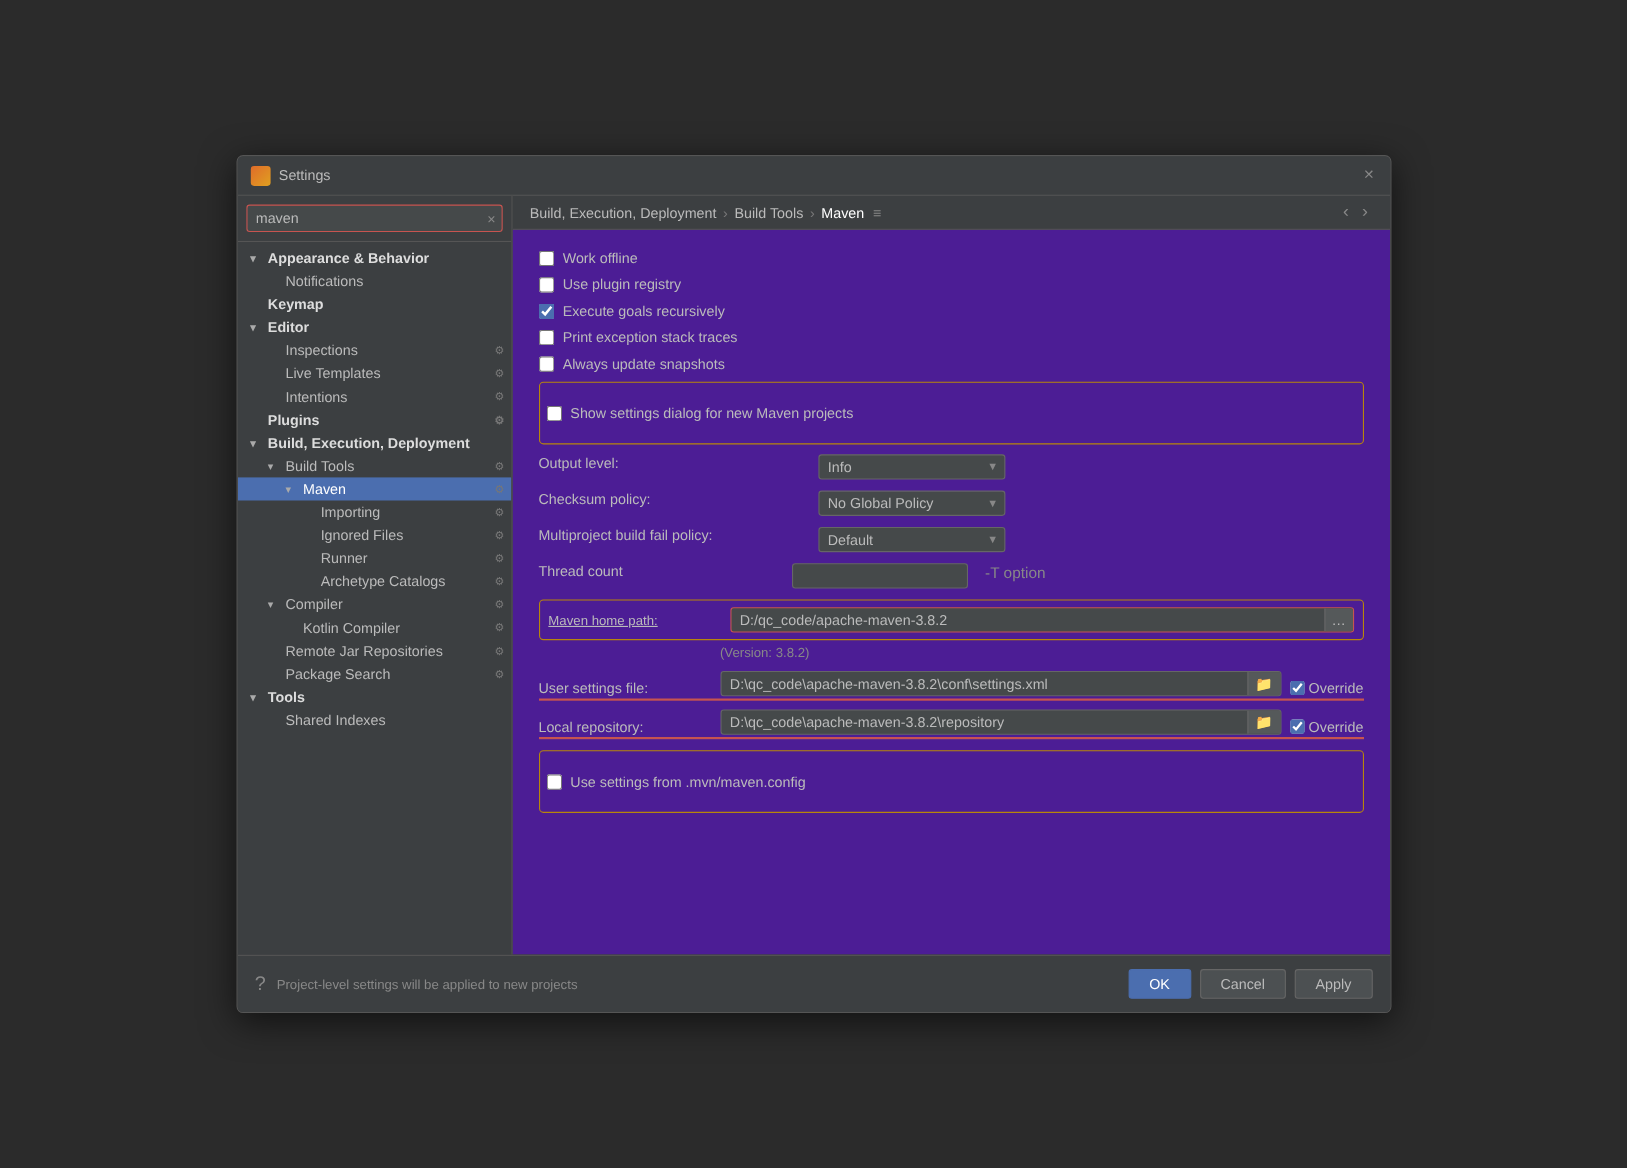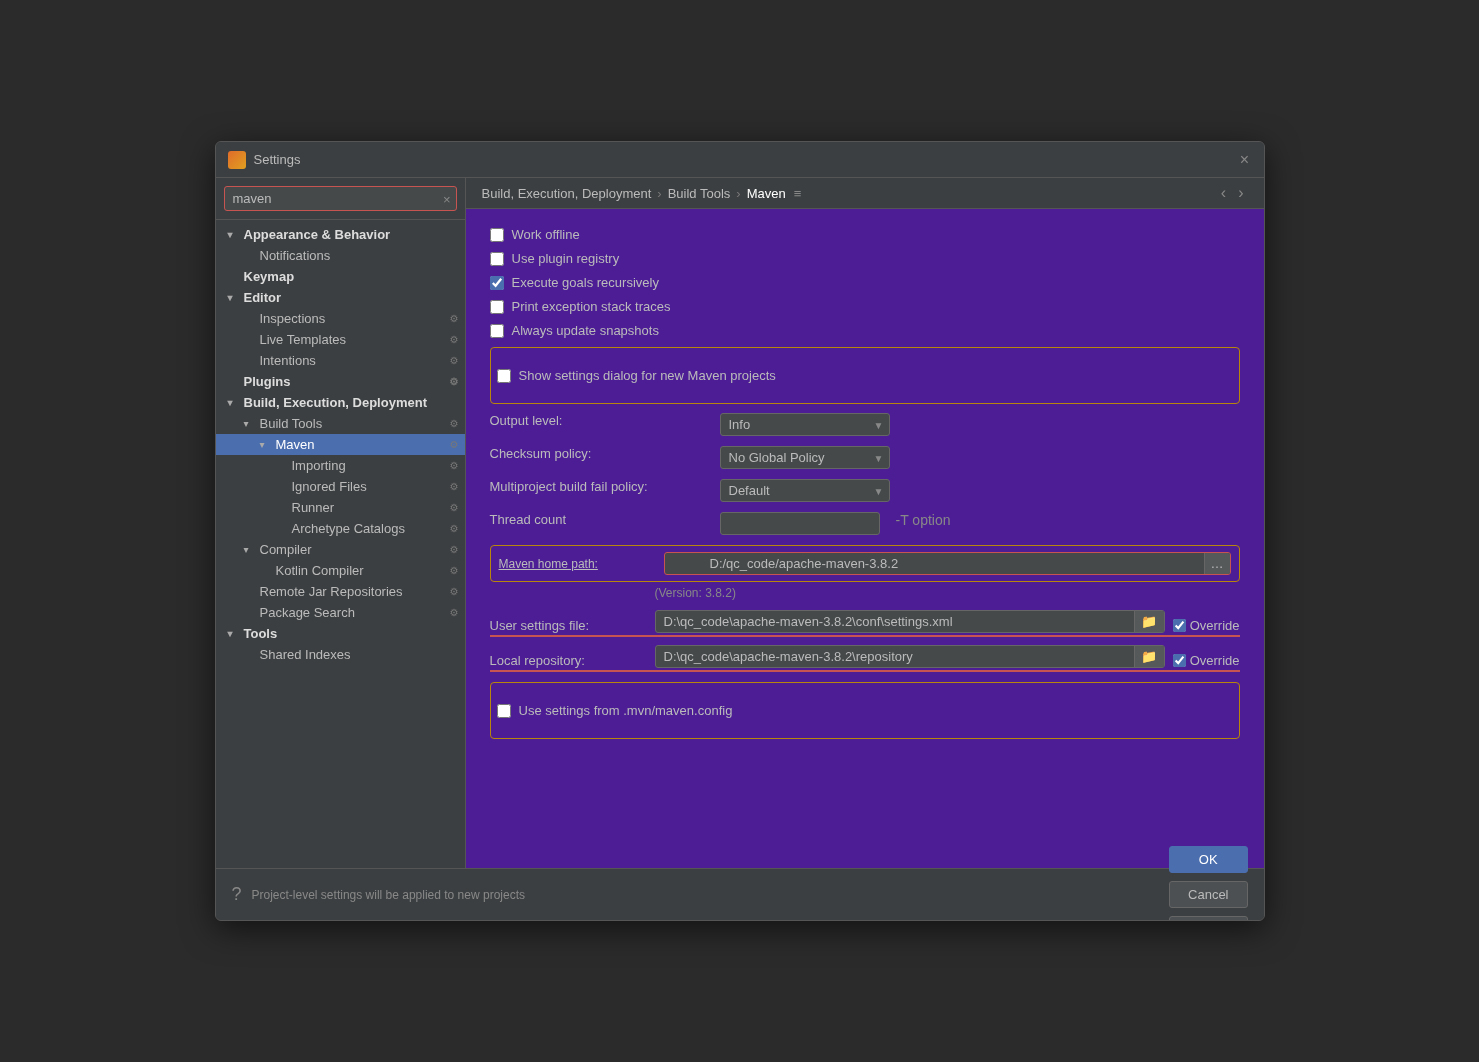--- a/index.html
+++ b/index.html
@@ -220,20 +220,21 @@
       border: 1px solid #666;
       border-radius: 3px;
       color: #bbbbbb;
       padding: 3px 24px 3px 8px;
       font-size: 13px;
       appearance: none;
       outline: none;
       min-width: 170px;
       cursor: pointer;
       position: relative;
+      margin-left: 24px;
     }
     .select-wrap {
       position: relative;
       display: inline-block;
     }
     .select-arrow {
       position: absolute;
       right: 6px;
       top: 50%;
       transform: translateY(-50%);
@@ -274,21 +275,20 @@
       text-decoration: underline;
     }
     .path-input-wrap {
       flex: 1;
       display: flex;
       align-items: center;
       border: 1px solid #c75450;
       border-radius: 3px;
       background: #45494a;
       overflow: hidden;
-      padding-left: 37px;
     }
     .path-input {
       flex: 1;
       background: transparent;
       border: none;
       color: #bbbbbb;
       padding: 3px 8px;
       font-size: 13px;
       outline: none;
     }
@@ -375,21 +375,20 @@
       margin-right: 10px;
     }
     .footer-status {
       color: #888;
       font-size: 12px;
       flex: 1;
     }
     .footer-buttons {
       display: flex;
       gap: 8px;
-      flex-direction: column;
     }
     .btn {
       padding: 5px 18px;
       border-radius: 3px;
       font-size: 13px;
       cursor: pointer;
       border: 1px solid #666;
       color: #bbbbbb;
       background: #4c5052;
     }

